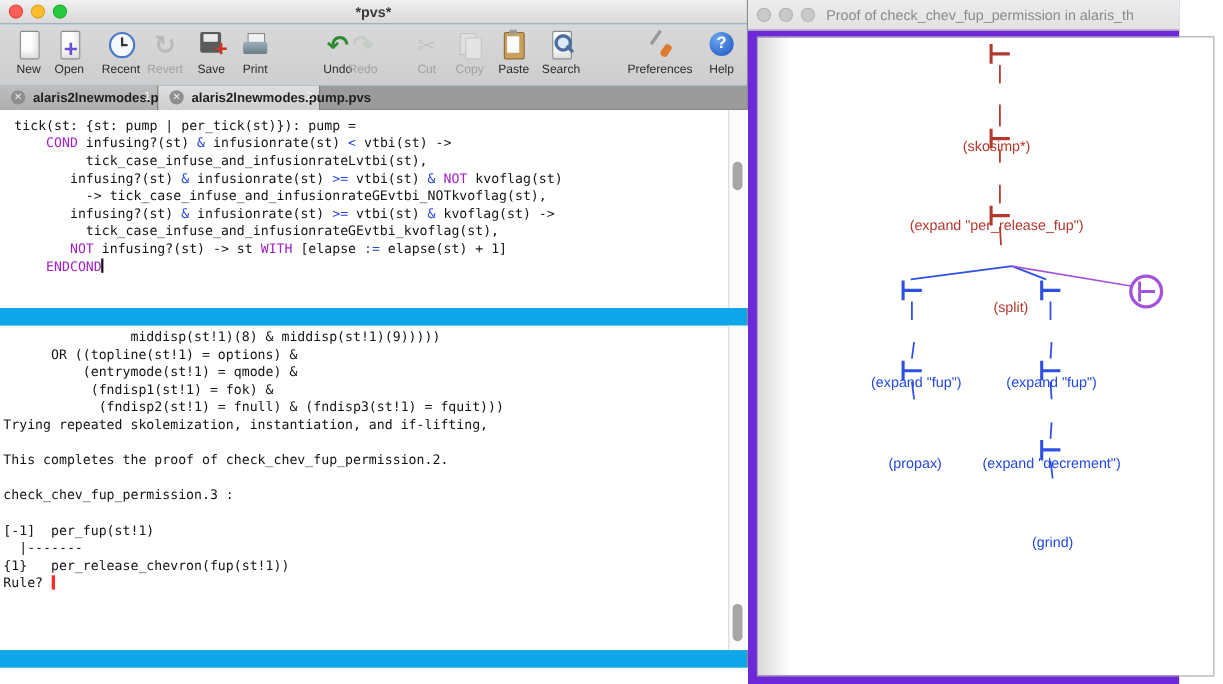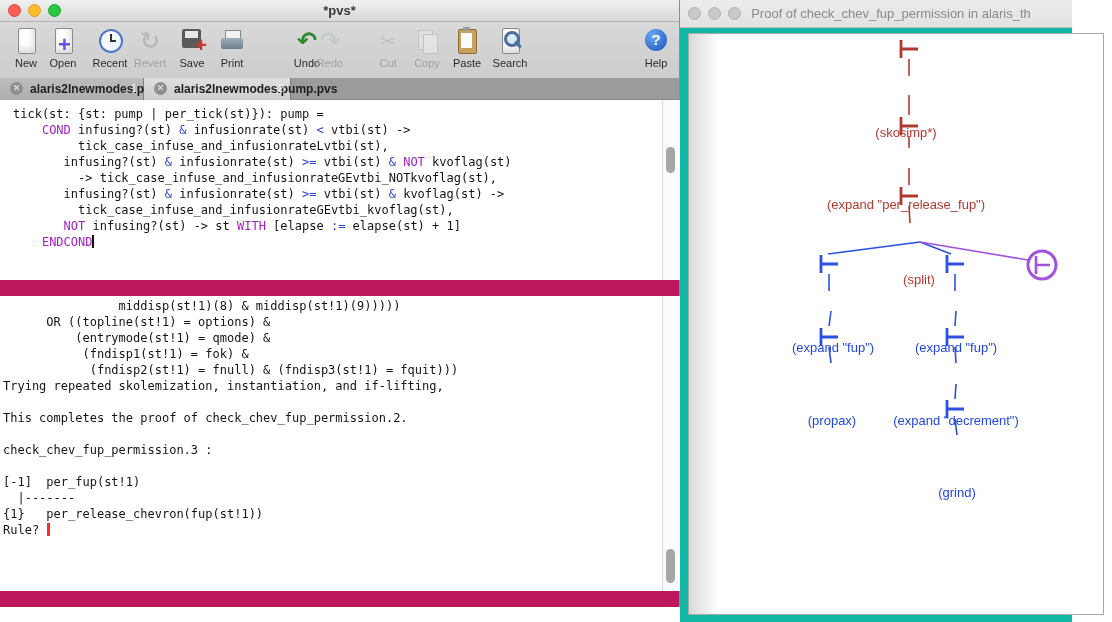--- a/index.html
+++ b/index.html
@@ -1,20 +1,20 @@
 <!DOCTYPE html>
 <html><head>
 <meta charset="utf-8">
 <style>
   html,body{margin:0;padding:0;background:#e8e8e8;}
   #screen{position:relative;width:1112px;height:622px;overflow:hidden;
     font-family:"Liberation Sans",sans-serif;background:#fff;}
 
   
-  #emacs{position:absolute;left:0;top:0;width:680px;height:622px;background:#be185d;border-right:1px solid #8e8e8e;box-sizing:border-box;}
+  #emacs{position:absolute;left:0;top:0;width:680px;height:622px;background:#0ea5e9;border-right:1px solid #8e8e8e;box-sizing:border-box;}
   #titlebar{position:absolute;left:0;top:0;width:100%;height:22px;
     background:linear-gradient(#f0f0f0,#d9d9d9);border-bottom:1px solid #b4b4b4;box-sizing:border-box;}
   .tl{position:absolute;top:4px;width:13px;height:13px;border-radius:50%;box-sizing:border-box;}
   #tl-close{left:8px;background:#ff5f57;border:1px solid #e0443e;}
   #tl-min{left:28px;background:#ffbd2e;border:1px solid #dea123;}
   #tl-max{left:48px;background:#28c940;border:1px solid #1aab29;}
   #emacs-title{position:absolute;left:0;right:0;top:3px;text-align:center;font-size:13px;font-weight:bold;color:#3a3a3a;}
 
   #toolbar{position:absolute;left:0;top:22px;width:100%;height:56px;
     background:linear-gradient(#d9d9d9,#cdcdcd);}
@@ -78,21 +78,21 @@
   .red-cursor{display:inline-block;width:3px;height:13px;background:#ff2d21;vertical-align:-2px;margin-left:1px;}
 
   #minibuffer{position:absolute;left:0;top:607px;width:680px;height:15px;background:#fff;}
 
   .sbar{position:absolute;right:2px;top:0;bottom:0;width:15px;background:#fbfbfb;border-left:1px solid #d8d8d8;}
   .sthumb{position:absolute;left:3px;width:9px;border-radius:4.5px;background:#a6a6a6;}
   #sthumb1{top:47px;height:26px;}
   #sthumb2{top:253px;height:34px;}
 
   
-  #proofwin{position:absolute;left:680px;top:0;width:392px;height:622px;background:#14b8a6;}
+  #proofwin{position:absolute;left:680px;top:0;width:392px;height:622px;background:#6d28d9;}
   #ptitlebar{position:absolute;left:0;top:0;width:100%;height:28px;background:linear-gradient(#ececec,#e2e2e2);border-bottom:1px solid #bdbdbd;box-sizing:border-box;}
   .ptl{position:absolute;top:7px;width:13px;height:13px;border-radius:50%;background:#c9c9c9;border:1px solid #b2b2b2;box-sizing:border-box;}
   #ptitle{position:absolute;left:40px;right:10px;top:6px;text-align:center;font-size:13px;color:#8a8a8a;white-space:nowrap;overflow:hidden;}
   #pcanvas{position:absolute;left:8px;top:33px;width:416px;height:582px;background:
     linear-gradient(to right,#d9d9d9 0px,#ffffff 30px);border:1px solid #a8a8a8;box-sizing:border-box;}
   #tree-svg{position:absolute;left:0;top:0;}
   .pnode{position:absolute;transform:translateX(-50%);font-size:13px;white-space:nowrap;margin-top:46px;}
   .pn-red{color:#b2382e;}
   .pn-blue{color:#2247e0;}
 </style>
@@ -171,20 +171,27 @@
         <div class="tlabel">Paste</div>
       </div>
       <div class="tb" style="left:487px">
         <div class="icn icn-search">
             <div class="page"></div>
             <div class="lens"></div>
             <div class="handle"></div>
           </div>
         <div class="tlabel">Search</div>
       </div>
+      <div class="tb" style="left:565px;width:70px">
+        <div class="icn icn-pref">
+            <div class="shaft"></div>
+            <div class="handlebar"></div>
+          </div>
+        <div class="tlabel">Preferences</div>
+      </div>
       <div class="tb" style="left:633px">
         <div class="icn icn-help">
             <div class="ball">?</div>
           </div>
         <div class="tlabel">Help</div>
       </div>
     </div>
 
     <div id="tabbar">
       <div class="tab" id="tab1">

